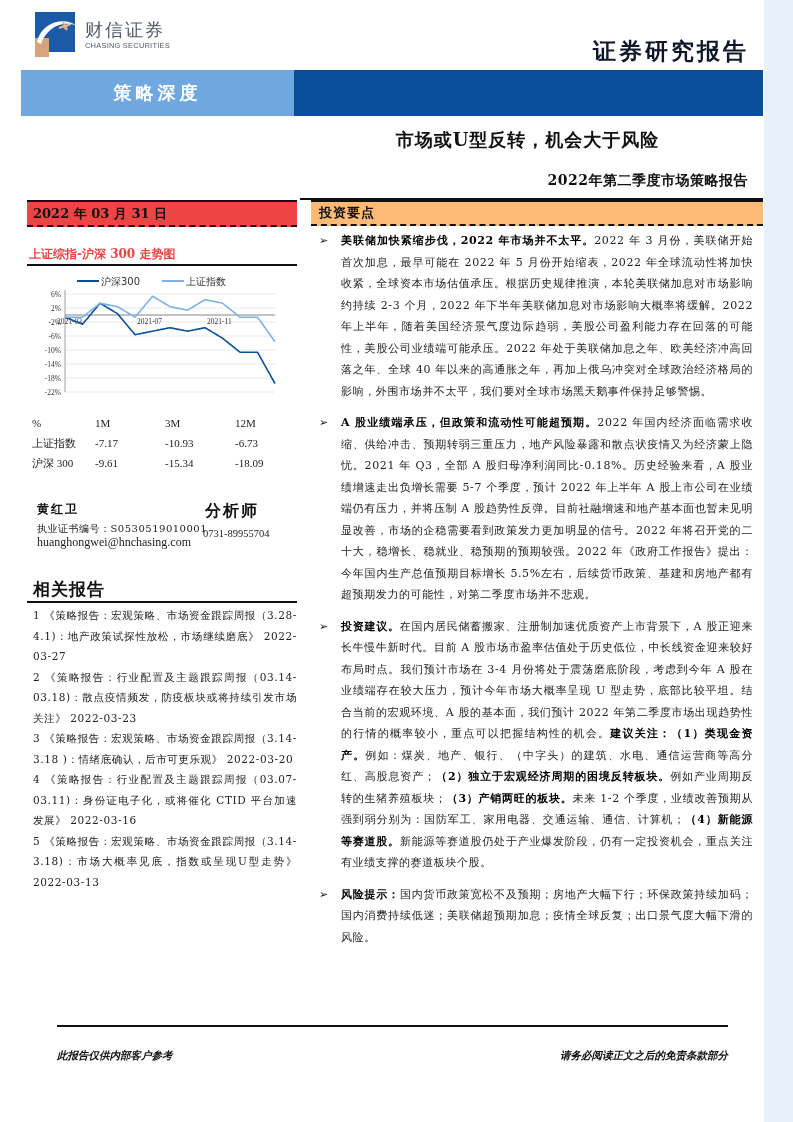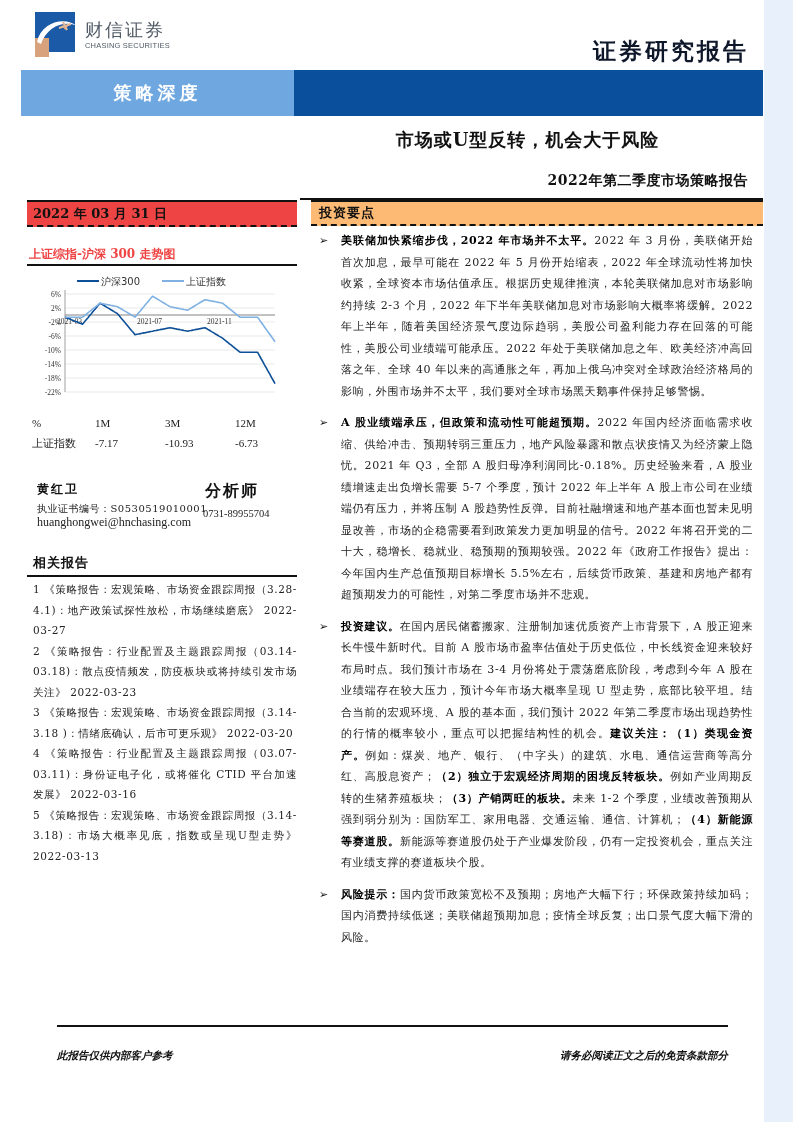--- a/index.html
+++ b/index.html
@@ -41,21 +41,21 @@
   .perf-table td:nth-child(2) { width: 70px; }
   .perf-table td:nth-child(3) { width: 70px; }
 
   .analyst { position: relative; margin-top: 28px; height: 70px; }
   .analyst-name { position: absolute; left: 10px; top: 0; font-size: 12px; font-weight: bold; color: #111; letter-spacing: 2px; }
   .analyst-role { position: absolute; left: 178px; top: 0; font-size: 16px; font-weight: bold; color: #111; letter-spacing: 2px; text-align: center; }
   .analyst-cert { position: absolute; left: 10px; top: 21px; font-size: 10px; color: #222; letter-spacing: 0.5px; }
   .analyst-email { position: absolute; left: 10px; top: 34px; font-size: 12px; color: #222; font-family: "Liberation Serif", serif; }
   .analyst-phone { position: absolute; left: 176px; top: 27px; font-size: 10.5px; color: #222; font-family: "Liberation Serif", serif; }
 
-  .related-title { height: 26px; border-bottom: 2px solid #111; font-size: 13px; font-weight: bold; color: #111; padding-left: 6px; line-height: 24px; letter-spacing: 1px; }
+  .related-title { margin-top: 6px; height: 26px; border-bottom: 2px solid #111; font-size: 17px; font-weight: bold; color: #111; padding-left: 6px; line-height: 24px; letter-spacing: 1px; }
   .related-list { list-style: none; padding-left: 6px; margin-top: 2px; }
   .related-list li { font-size: 10.5px; line-height: 20.5px; color: #222; text-align: justify; letter-spacing: 0.6px; }
 
   
   .right-col { position: absolute; left: 311px; top: 200px; width: 452px; }
   .points-header { height: 26px; border-top: 2px solid #111; border-bottom: 2px dashed #111; background: #fdba74; display: flex; align-items: center; padding-left: 8px; }
   .points-header span { font-size: 13px; font-weight: bold; color: #111; letter-spacing: 1px; }
   .bullets { list-style: none; margin-top: 2px; }
   .bullet { position: relative; padding-left: 30px; padding-right: 10px; font-size: 11px; line-height: 21.5px; color: #222; text-align: justify; letter-spacing: 0.6px; margin-bottom: 10px; }
   .bullet .arrow { position: absolute; left: 8px; top: 0; font-size: 11px; color: #111; }
@@ -152,20 +152,26 @@
           <td>1M</td>
           <td>3M</td>
           <td>12M</td>
         </tr>
         <tr>
           <td>上证指数</td>
           <td>-7.17</td>
           <td>-10.93</td>
           <td>-6.73</td>
         </tr>
+        <tr>
+          <td>沪深 300</td>
+          <td>-9.61</td>
+          <td>-15.34</td>
+          <td>-18.09</td>
+        </tr>
       </tbody>
   </table>
 
   <div class="analyst">
     <span class="analyst-name">黄红卫</span>
     <span class="analyst-role">分析师</span>
     <span class="analyst-cert">执业证书编号：S0530519010001</span>
     <span class="analyst-email">huanghongwei@hnchasing.com</span>
     <span class="analyst-phone">0731-89955704</span>
   </div>

